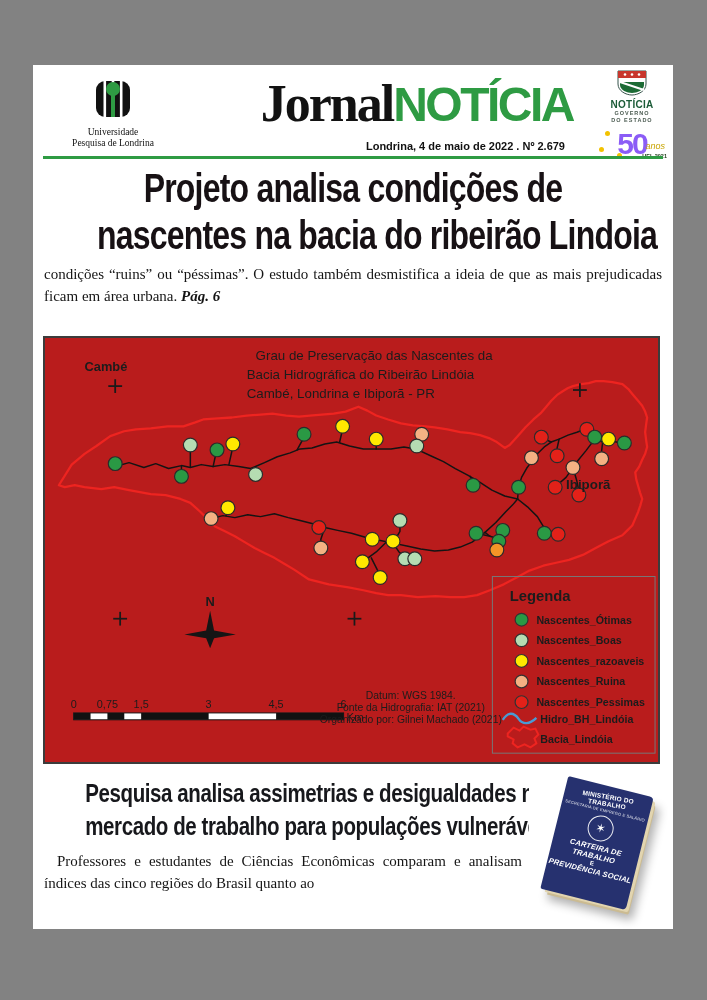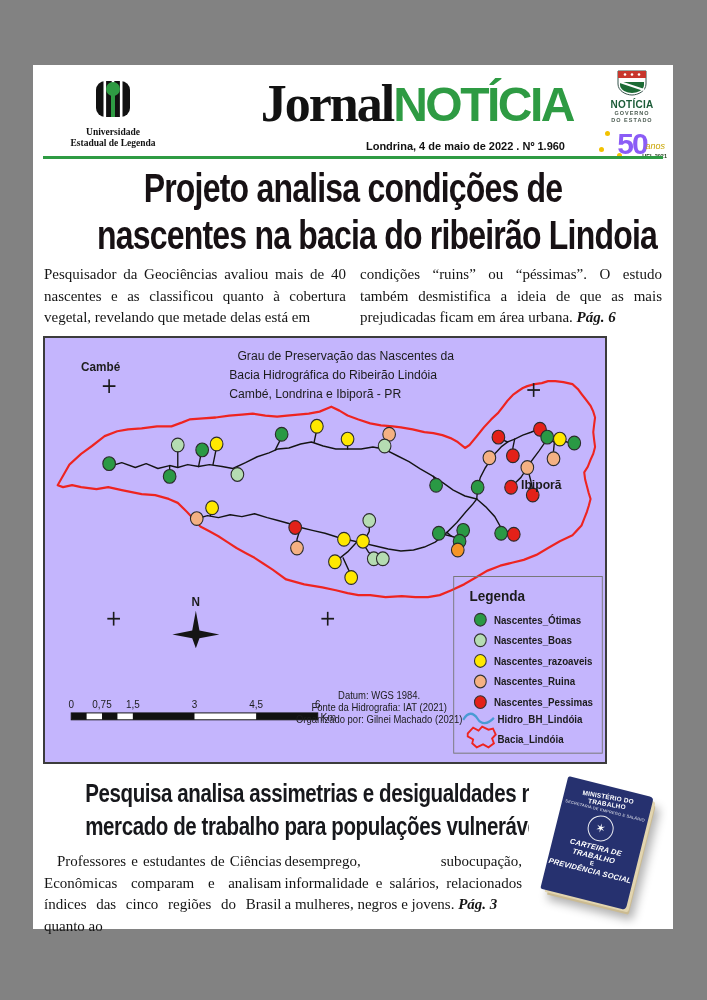--- a/index.html
+++ b/index.html
@@ -4,21 +4,21 @@
 <style>
   html,body{margin:0;padding:0;background:#6e6e6e;}
   .stage{position:relative;width:707px;height:1000px;background:#828282;overflow:hidden;
          font-family:"Liberation Sans",sans-serif;}
   .page{position:absolute;left:33px;top:65px;width:640px;height:864px;background:#ffffff;}
   .page *{box-sizing:border-box;}
   .abs{position:absolute;}
 
   
   .uel-logo{left:22px;top:14px;width:116px;text-align:center;}
-  .uel-name{font-family:"Liberation Serif",serif;font-weight:700;font-size:9.5px;line-height:1.15;color:#111;margin-top:2px;}
+  .uel-name{font-family:"Liberation Serif",serif;font-weight:400;font-size:9.5px;line-height:1.15;color:#111;margin-top:2px;}
   .masthead{left:138px;top:8px;width:402px;text-align:right;white-space:nowrap;line-height:62px;}
   .jn-black{font-family:"Liberation Serif",serif;font-weight:700;font-size:52px;letter-spacing:-2px;color:#121212;}
   .jn-green{font-family:"Liberation Sans",sans-serif;font-weight:700;font-size:48px;letter-spacing:-2.5px;color:#2e9b43;}
   .dateline{left:300px;top:75px;width:232px;text-align:right;font-weight:700;font-size:11px;color:#111;}
   .right-logos{left:564px;top:5px;width:70px;text-align:center;}
   .parana-name{font-weight:700;font-size:10px;color:#1c5c38;letter-spacing:.3px;line-height:1;}
   .parana-sub{font-size:5.5px;color:#4a5a50;letter-spacing:1px;line-height:1.25;font-weight:700;}
   .fifty{margin-top:3px;position:relative;height:38px;}
   .fifty-num{font-weight:700;font-size:30px;line-height:34px;color:#8b5cf6;letter-spacing:-2px;}
   .fifty-anos{position:absolute;right:2px;top:14px;font-style:italic;font-size:9px;color:#c8a400;margin-left:23px;}
@@ -27,21 +27,21 @@
   .green-rule{left:10px;top:91px;width:620px;height:3px;background:#2e9b43;}
 
   
   .headline1{left:0;top:100px;width:640px;text-align:center;font-weight:700;font-size:40px;line-height:1.18;
              letter-spacing:-1px;color:#171114;transform:scaleX(.8);transform-origin:50% 0;white-space:nowrap;}
   .intro{left:11px;top:199px;width:618px;display:flex;gap:14px;}
   .col{flex:1;font-family:"Liberation Serif",serif;font-size:15px;line-height:1.44;text-align:justify;color:#151515;}
   .pageref{font-style:italic;font-weight:700;}
 
   
-  .map-box{left:10px;top:271px;width:564px;height:428px;background:#c4b5fd;border:2px solid #3c3c3c;}
+  .map-box{left:10px;top:271px;width:617px;height:428px;background:#b91c1c;border:2px solid #3c3c3c;}
   .map-box svg{display:block;width:100%;height:100%;}
 
   
   .headline2{left:8px;top:712px;width:492px;text-align:center;font-weight:700;font-size:25px;line-height:1.32;
              letter-spacing:-.5px;color:#17181c;transform:scaleX(.82);transform-origin:50% 0;white-space:nowrap;}
   .story2-cols{left:11px;top:786px;width:478px;display:flex;gap:3px;}
   .indent{text-indent:13px;}
 
   
   .photo{left:496px;top:708px;width:142px;height:152px;background:#fff;}
@@ -66,28 +66,28 @@
       <svg width="40" height="42" viewBox="0 0 40 42">
         <rect x="3" y="2" width="34" height="36" rx="9" fill="#111"></rect>
         <rect x="10.5" y="2" width="2.6" height="36" fill="#fff"></rect>
         <rect x="18.7" y="2" width="2.6" height="36" fill="#fff"></rect>
         <rect x="26.9" y="2" width="2.6" height="36" fill="#fff"></rect>
         <rect x="18" y="12" width="4" height="26" fill="#2e9b43"></rect>
         <circle cx="20" cy="10" r="7" fill="#2e9b43"></circle>
       </svg>
       <div class="uel-name">
         <div>Universidade</div>
-        <div>Estadual de Legenda</div>
+        <div>Pesquisa de Londrina</div>
       </div>
     </div>
 
     <div class="abs masthead">
       <span class="jn-black">Jornal</span><span class="jn-green">NOTÍCIA</span>
     </div>
-    <div class="abs dateline">Londrina, 4 de maio de 2022 . Nº 1.960</div>
+    <div class="abs dateline">Londrina, 4 de maio de 2022 . Nº 2.679</div>
 
     <div class="abs right-logos">
       <svg width="40" height="26" viewBox="0 0 40 26">
         <path d="M6,1 h28 v13 c0,7 -8,11 -14,11 c-6,0 -14,-4 -14,-11 Z" fill="#fff" stroke="#35524a" stroke-width="1"></path>
         <path d="M6,1 h28 v7 h-28 Z" fill="#c8372d"></path>
         <circle cx="13" cy="4.5" r="1.3" fill="#fff"></circle>
           <circle cx="20" cy="4.5" r="1.3" fill="#fff"></circle>
           <circle cx="27" cy="4.5" r="1.3" fill="#fff"></circle>
         <path d="M8,12 h24 v3 c0,5 -7,8 -12,8 c-5,0 -12,-3 -12,-8 Z" fill="#1c6b35"></path>
         <path d="M8,12 L32,20" stroke="#fff" stroke-width="2"></path>
@@ -106,21 +106,20 @@
     </div>
 
     <div class="abs green-rule"></div>
 
     <div class="abs headline1">
       <div>Projeto analisa condições de</div>
       <div>nascentes na bacia do ribeirão Lindoia</div>
     </div>
 
     <div class="abs intro">
-      <div class="col">Pesquisador da Geociências avaliou mais de 40 nascentes e as classificou quanto à cobertura vegetal, revelando que metade delas está em</div>
       <div class="col"><span>condições “ruins” ou “péssimas”. O estudo também desmistifica a ideia de que as mais prejudicadas ficam em área urbana. </span><span class="pageref">Pág. 6</span></div>
     </div>
 
     <div class="abs map-box">
       <svg id="map-svg" viewBox="0 0 620 432" preserveAspectRatio="none">
           <path d="M14,150 L27,129 40,118 52,110 66,100 80,95 92,93 107,92 124,90 140,90 152,86 160,83 175,82 189,81 204,79 218,78 230,77 244,79 257,80 268,79 280,78 292,77 304,75 317,70 326,74 335,79 347,83 360,87 372,89 385,90 394,91 407,93 420,96 430,97 440,99 449,102 457,106 465,112 470,109 478,100 486,91 494,83 502,76 507,70 512,64 518,58 524,54 529,51 534,49 542,47 550,46 557,44 565,44 574,45 584,47 590,52 594,57 599,63 604,69 607,75 609,81 608,88 607,96 608,104 609,111 607,118 604,124 601,131 597,137 598,144 600,151 602,158 604,164 602,171 600,177 597,184 594,191 589,196 584,201 570,207 557,214 544,221 530,226 517,229 504,232 490,237 477,244 464,251 450,257 437,262 424,264 410,264 395,263 377,264 360,262 347,262 335,260 322,257 307,254 287,251 267,246 252,236 242,230 232,224 222,219 212,214 202,208 192,202 182,197 172,192 165,185 157,177 147,168 137,164 122,160 107,159 85,155 70,152 57,154 40,152 30,150 20,152 Z" fill="none" stroke="#ee2420" stroke-width="2.3" stroke-linejoin="round"></path>
           <path d="M71,131 L85,127 100,132 112,128 125,133 138,130 147,132 158,129 170,131 182,129 196,131 208,133 222,127 235,121 248,117 258,113 270,112 283,108 295,106 308,110 322,113 335,113 350,113 363,111 375,113 390,120 403,126 415,133 428,140 440,147 452,155 465,161 478,164" fill="none" stroke="#141414" stroke-width="1.5" stroke-linecap="round" stroke-linejoin="round"></path>
           <path d="M147,131 L147,112" fill="none" stroke="#141414" stroke-width="1.5" stroke-linecap="round" stroke-linejoin="round"></path>
           <path d="M170,131 L173,117" fill="none" stroke="#141414" stroke-width="1.5" stroke-linecap="round" stroke-linejoin="round"></path>
           <path d="M186,129 L190,111" fill="none" stroke="#141414" stroke-width="1.5" stroke-linecap="round" stroke-linejoin="round"></path>
@@ -246,21 +245,20 @@
         </svg>
     </div>
 
     <div class="abs headline2">
       <div>Pesquisa analisa assimetrias e desigualdades no</div>
       <div>mercado de trabalho para populações vulneráveis</div>
     </div>
 
     <div class="abs story2-cols">
       <div class="col indent">Professores e estudantes de Ciências Econômicas comparam e analisam índices das cinco regiões do Brasil quanto ao</div>
-      <div class="col"><span>desemprego, subocupação, informalidade e salários, relacionados a mulheres, negros e jovens. </span><span class="pageref">Pág. 3</span></div>
     </div>
 
     <div class="abs photo">
       <div class="booklet">
         <div class="bk-arc">MINISTÉRIO DO TRABALHO</div>
         <div class="bk-sub">SECRETARIA DE EMPREGO E SALÁRIO</div>
         <div class="bk-emblem">
             <span>✶</span>
           </div>
         <div class="bk-t1">CARTEIRA DE TRABALHO</div>

